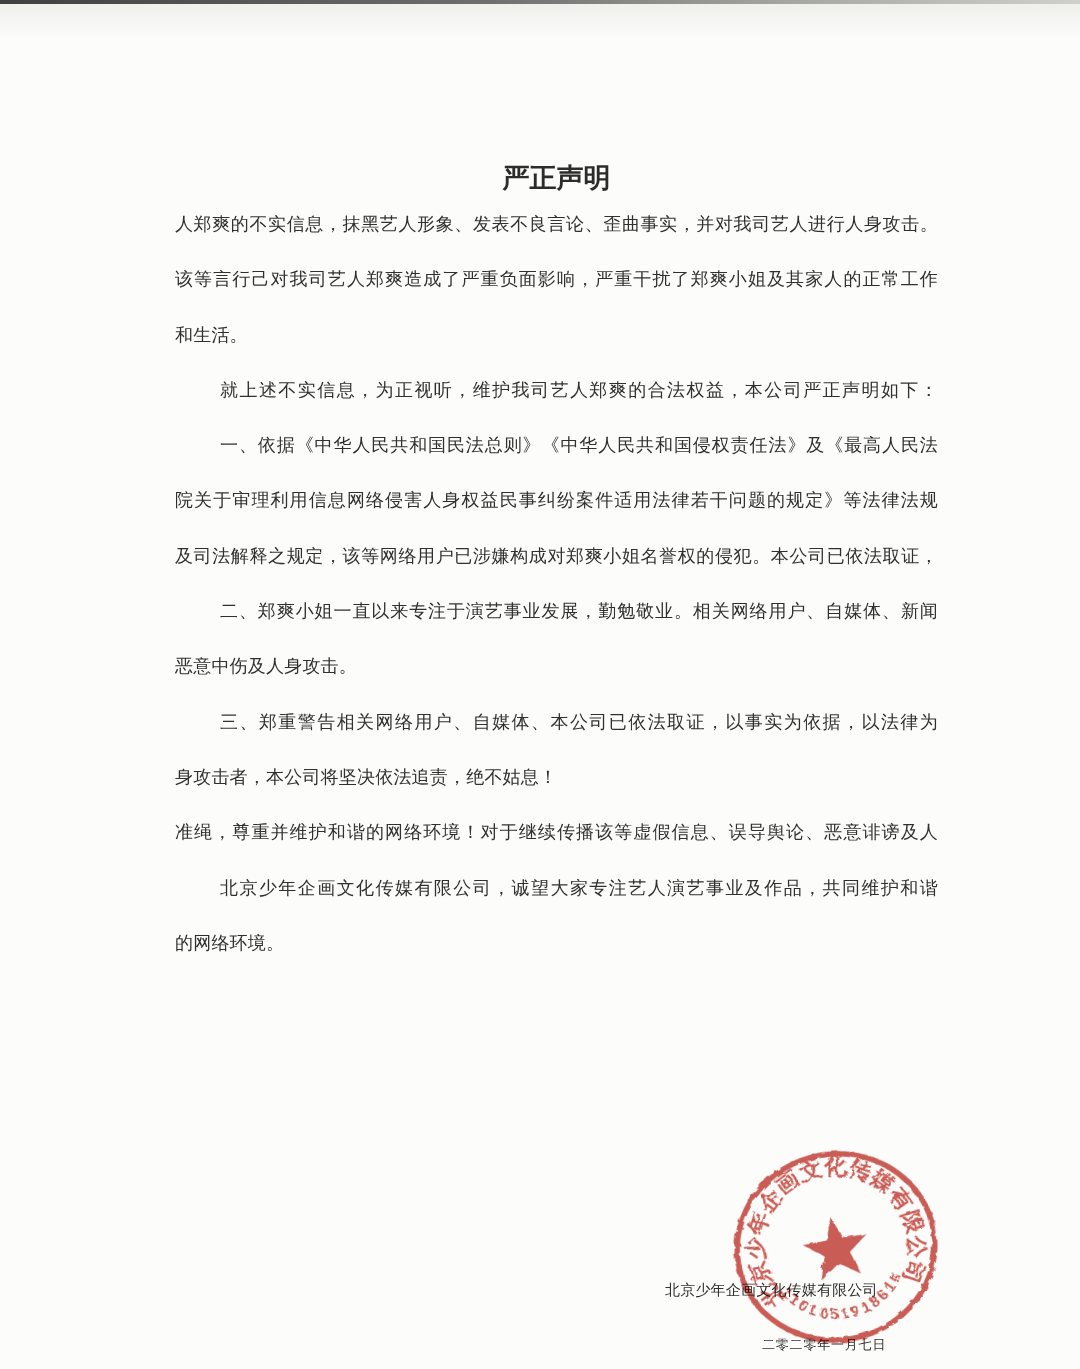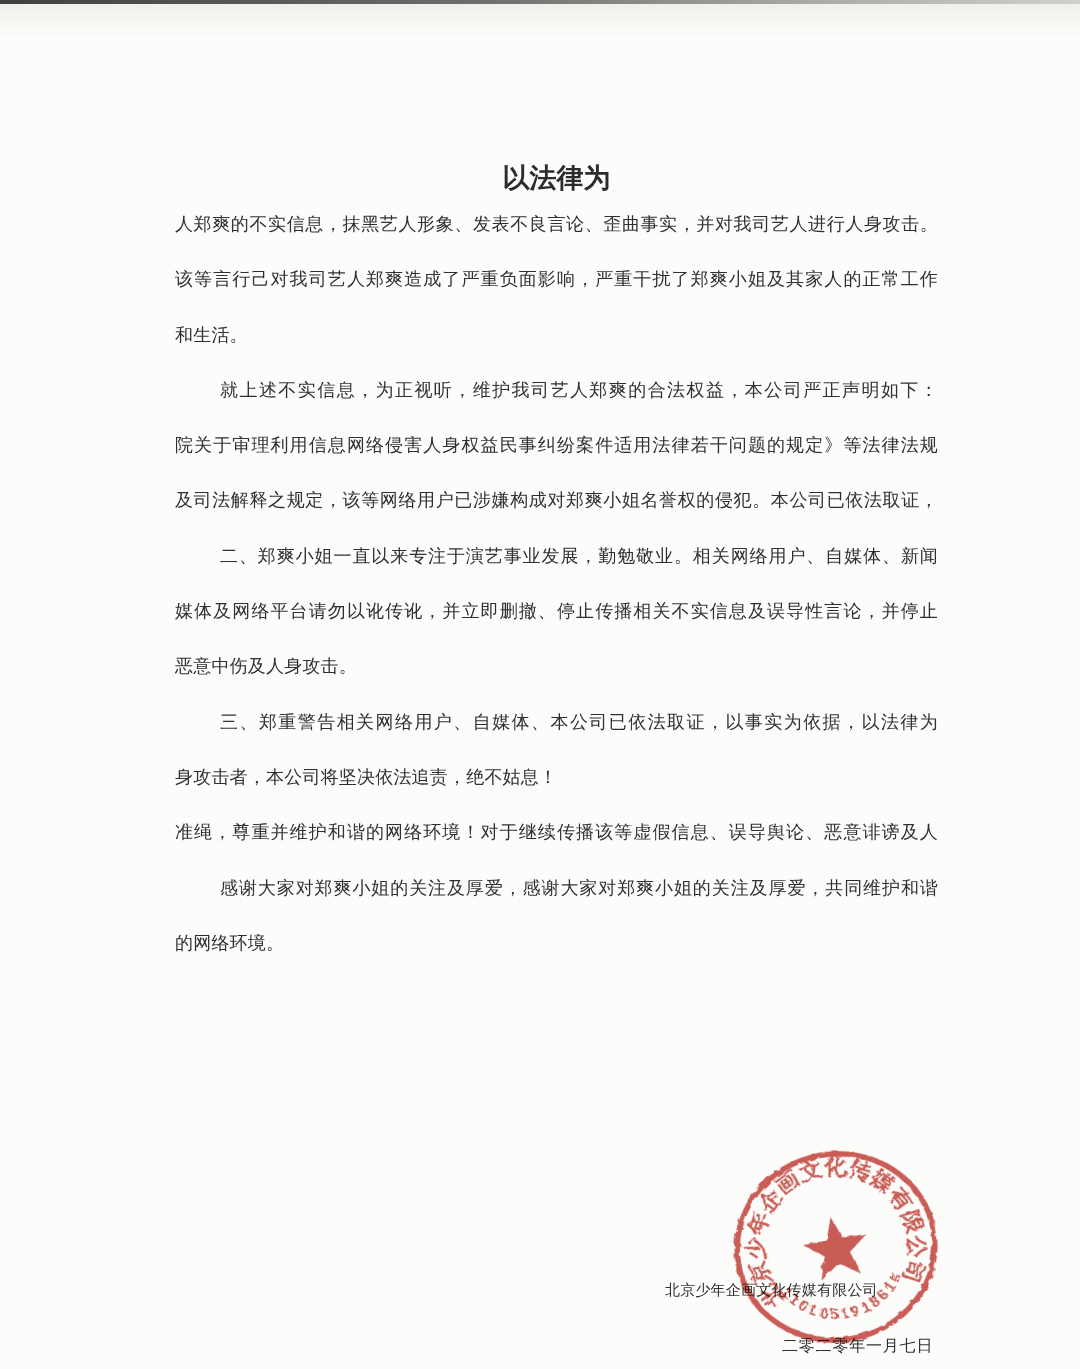--- a/index.html
+++ b/index.html
@@ -46,51 +46,51 @@
   }
   .line.indent{
     text-indent:45px;
   }
   .sig-company{
     position:absolute;left:665px;top:1281px;
     font-size:15px;color:#2f2f2f;letter-spacing:0.2px;
   }
   .sig-date{
     position:absolute;left:762px;top:1336px;
-    font-size:16px;color:#2f2f2f;letter-spacing:0.8px;margin-left:20px;
+    font-size:13px;color:#2f2f2f;letter-spacing:0.8px;
   }
   .seal{
     position:absolute;left:690px;top:1110px;width:300px;height:259px;
     mix-blend-mode:multiply;
   }
 </style>
 </head>
 <body>
 
 <div class="page">
 
   <div class="scan-edge-top"></div>
   <div class="scan-shade"></div>
 
-  <h1 class="doc-title">以法律为</h1>
+  <h1 class="doc-title">严正声明</h1>
 
   <div class="doc-body">
     <div class="line">人郑爽的不实信息，抹黑艺人形象、发表不良言论、歪曲事实，并对我司艺人进行人身攻击。</div>
     <div class="line">该等言行己对我司艺人郑爽造成了严重负面影响，严重干扰了郑爽小姐及其家人的正常工作</div>
     <div class="line short">和生活。</div>
     <div class="line indent">就上述不实信息，为正视听，维护我司艺人郑爽的合法权益，本公司严正声明如下：</div>
+    <div class="line indent">一、依据《中华人民共和国民法总则》《中华人民共和国侵权责任法》及《最高人民法</div>
     <div class="line">院关于审理利用信息网络侵害人身权益民事纠纷案件适用法律若干问题的规定》等法律法规</div>
     <div class="line">及司法解释之规定，该等网络用户已涉嫌构成对郑爽小姐名誉权的侵犯。本公司已依法取证，</div>
     <div class="line indent">二、郑爽小姐一直以来专注于演艺事业发展，勤勉敬业。相关网络用户、自媒体、新闻</div>
-    <div class="line">媒体及网络平台请勿以讹传讹，并立即删撤、停止传播相关不实信息及误导性言论，并停止</div>
     <div class="line short">恶意中伤及人身攻击。</div>
     <div class="line indent">三、郑重警告相关网络用户、自媒体、本公司已依法取证，以事实为依据，以法律为</div>
     <div class="line short">身攻击者，本公司将坚决依法追责，绝不姑息！</div>
     <div class="line">准绳，尊重并维护和谐的网络环境！对于继续传播该等虚假信息、误导舆论、恶意诽谤及人</div>
-    <div class="line indent">感谢大家对郑爽小姐的关注及厚爱，感谢大家对郑爽小姐的关注及厚爱，共同维护和谐</div>
+    <div class="line indent">北京少年企画文化传媒有限公司，诚望大家专注艺人演艺事业及作品，共同维护和谐</div>
     <div class="line short">的网络环境。</div>
   </div>
 
   <div class="sig-company">北京少年企画文化传媒有限公司</div>
   <div class="sig-date">二零二零年一月七日</div>
 
   <svg class="seal" viewBox="690 1110 300 259" xmlns="http://www.w3.org/2000/svg" aria-hidden="true">
     <defs>
       <path id="sealTopArc" d="M 776.9 1289.9 A 73 73 0 1 1 895.1 1289.9" fill="none"></path>
       <path id="sealBottomArc" d="M 773.6 1283 A 72 72 0 0 0 898.4 1283" fill="none"></path>

